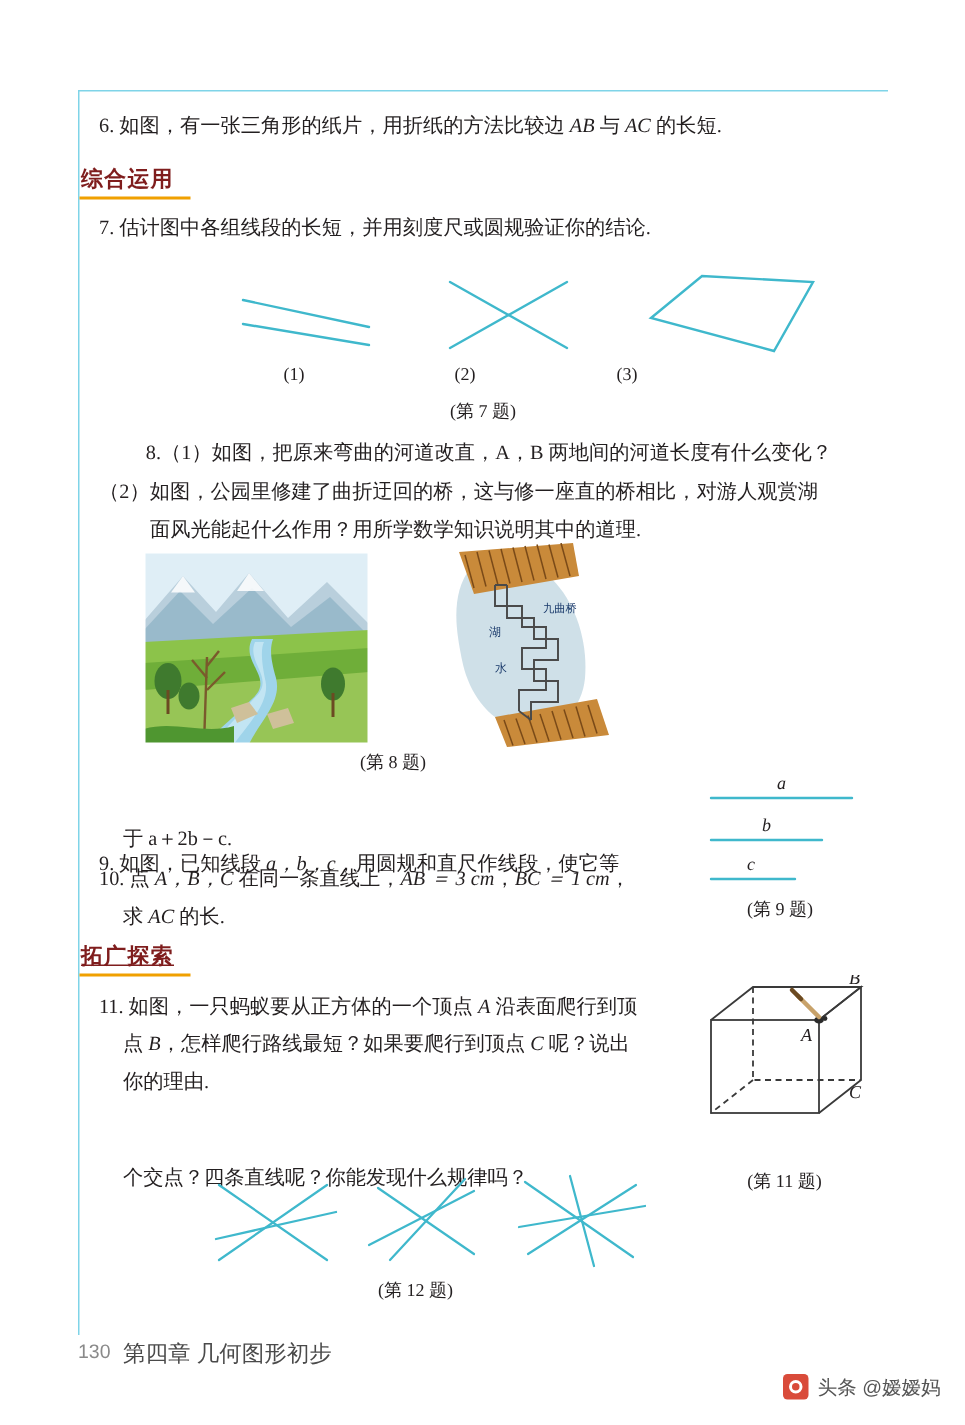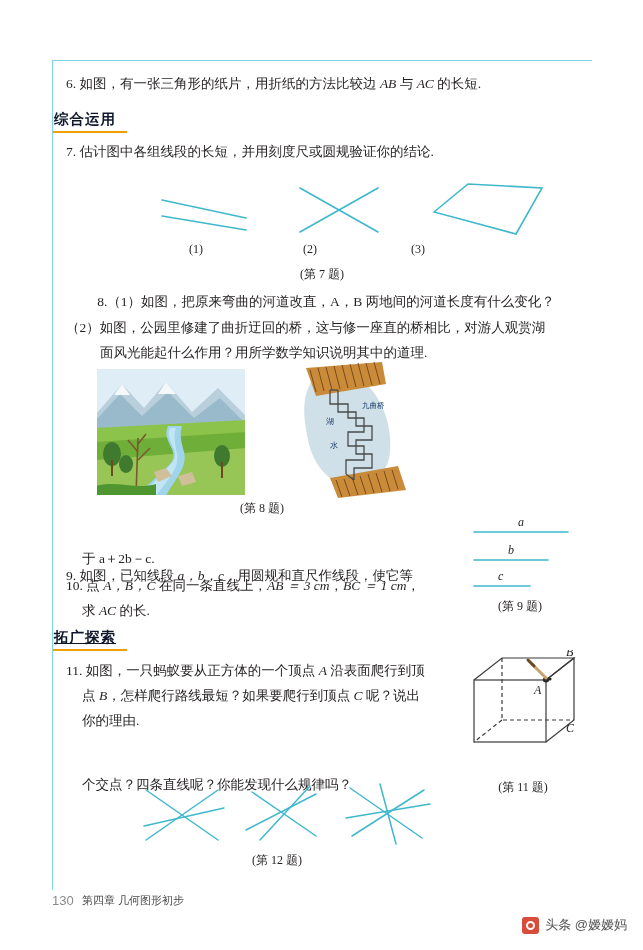--- a/index.html
+++ b/index.html
@@ -43,21 +43,21 @@
     position: absolute;
     font-size: 13.5px;
     line-height: 1.72;
   }
   .italic { font-style: italic; font-family: "Liberation Serif", serif; }
   .section-head {
     position: absolute;
     font-family: "Liberation Sans", sans-serif;
     font-weight: bold;
     font-size: 14.5px;
-    color: #0f172a;
+    color: #7f1d1d;
     letter-spacing: 1px;
   }
   .section-head::after {
     content: "";
     position: absolute;
     left: -1px;
     bottom: -4px;
     width: 74px;
     height: 2px;
     background: #f0a000;
@@ -74,29 +74,29 @@
     top: 893px;
     font-family: "Liberation Sans", sans-serif;
     font-size: 13px;
     color: #8a8a8a;
   }
   .footer-chapter {
     position: absolute;
     left: 82px;
     top: 893px;
     font-family: "Liberation Sans", sans-serif;
-    font-size: 11px;
+    font-size: 15px;
     color: #4a4a4a;
   }
   .watermark {
     position: absolute;
     right: 16px;
     top: 916px;
     display: flex;
-    align-items: flex-end;
+    align-items: flex-start;
     gap: 6px;
     font-family: "Liberation Sans", sans-serif;
     font-size: 13px;
     color: #555;
   }
   .wm-logo {
     width: 17px; height: 17px;
     border-radius: 3px;
     background: #d94b3a;
     position: relative;

